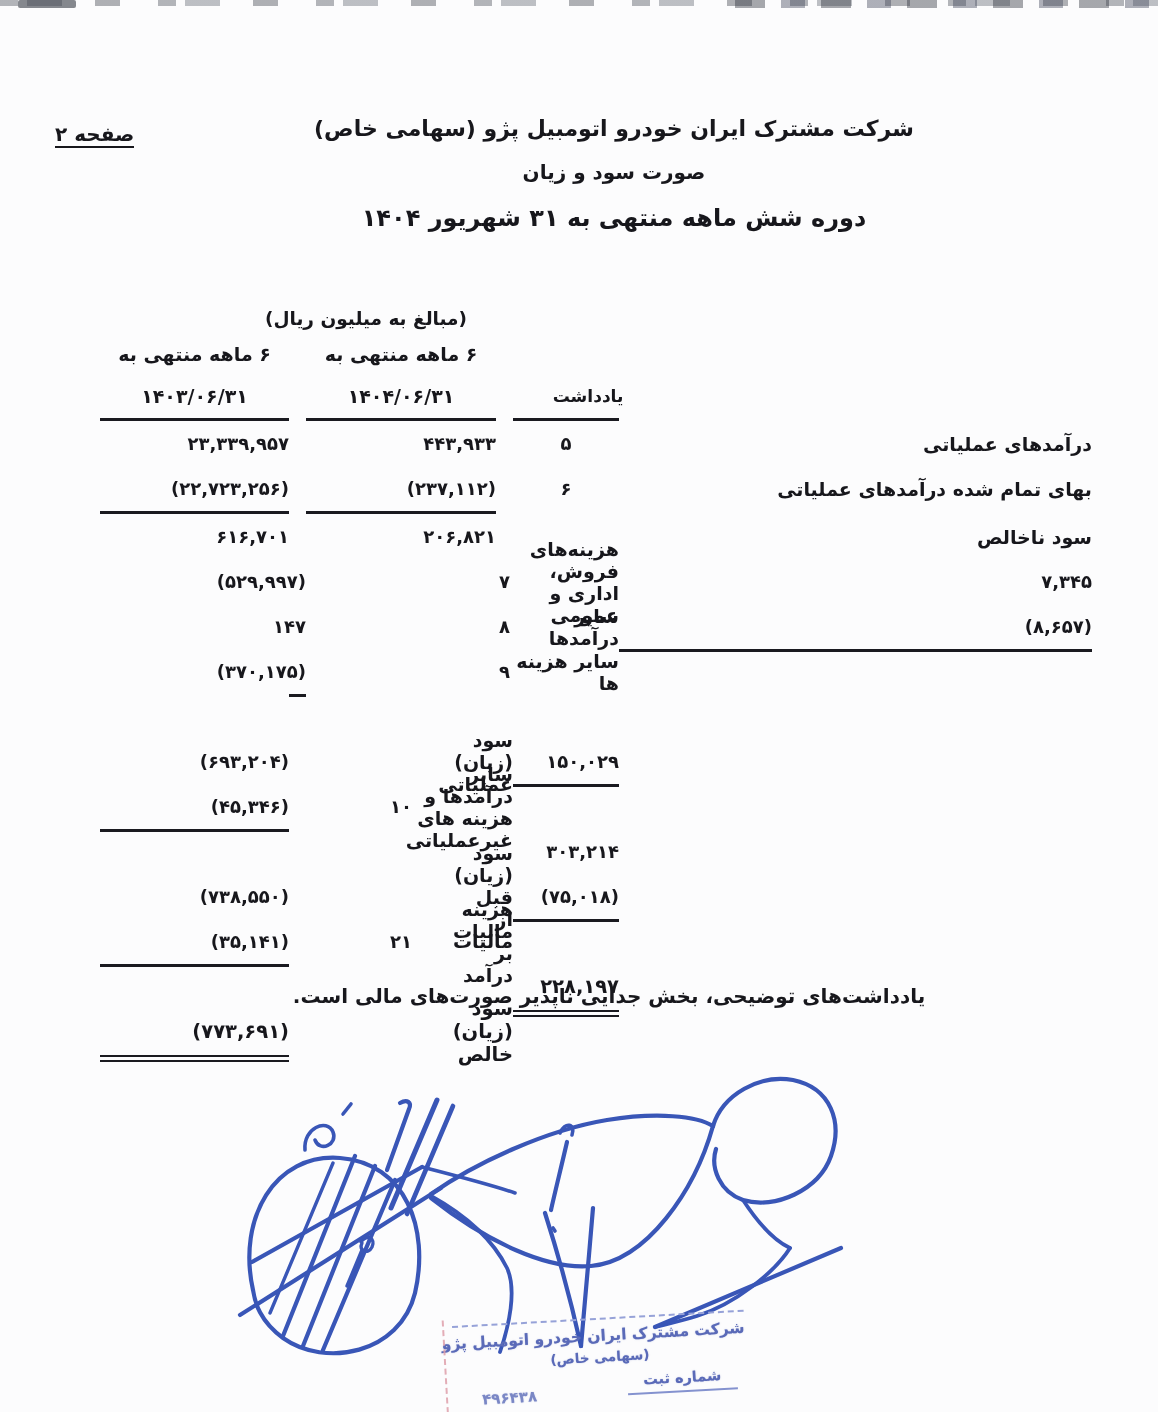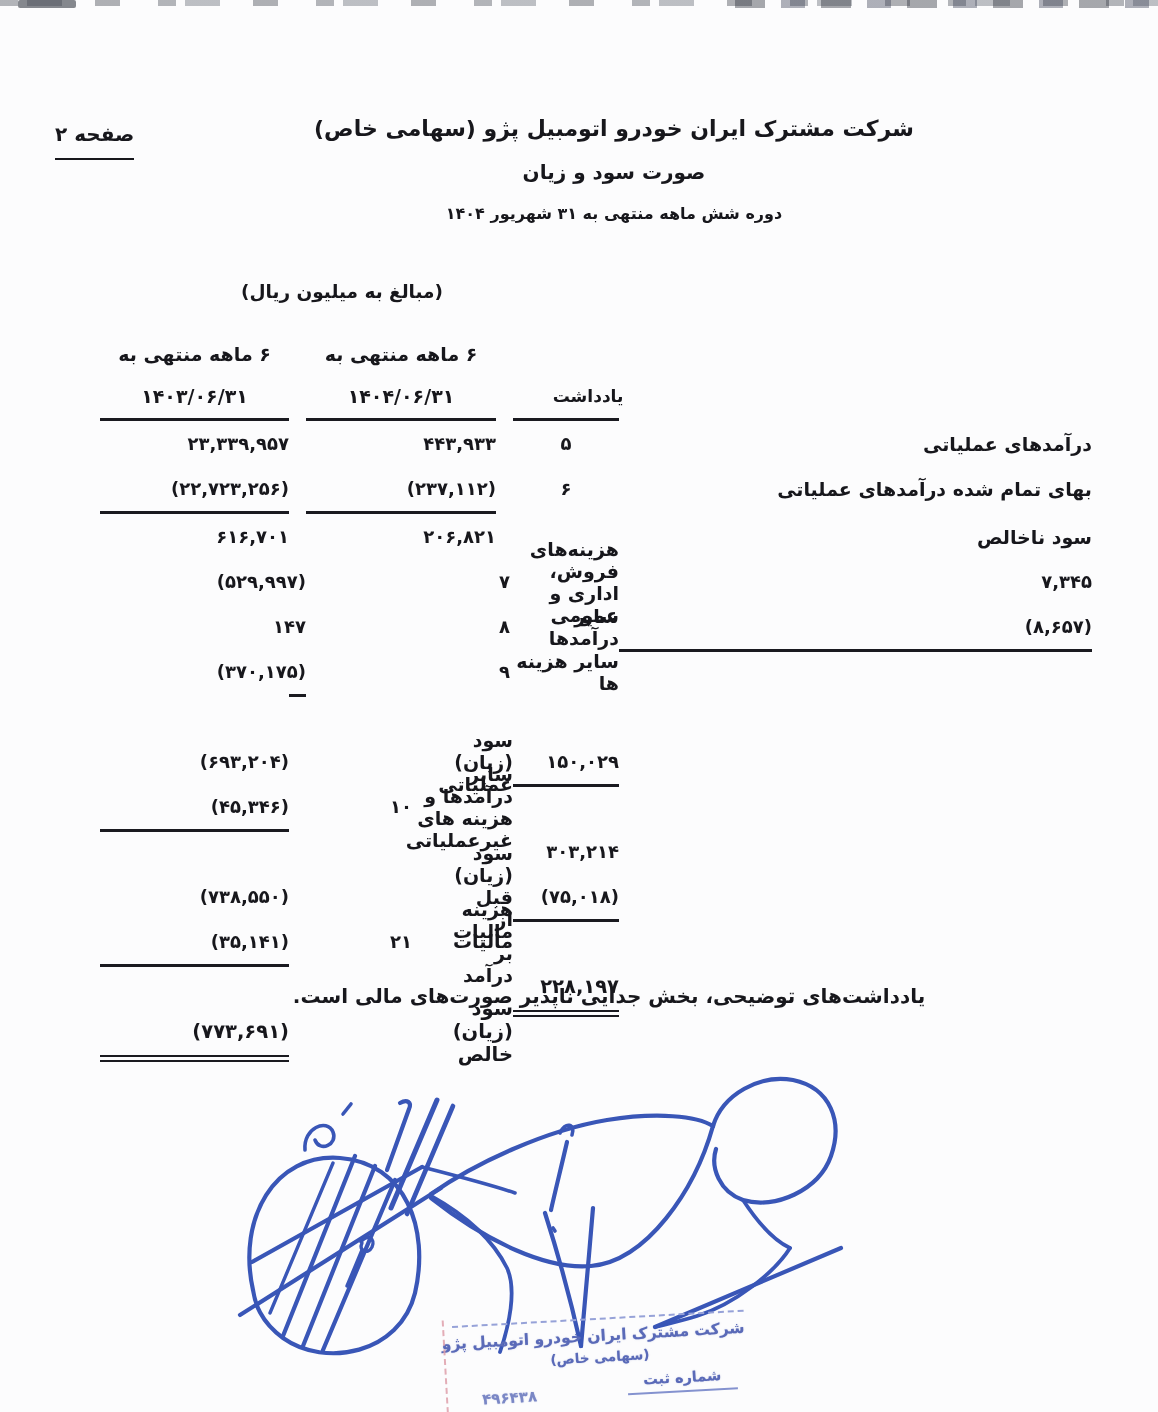--- a/index.html
+++ b/index.html
@@ -9,28 +9,28 @@
     font-family:"DejaVu Sans", sans-serif; font-weight:bold; color:#17171c;
   }
   
   .scan-strip{position:absolute;top:0;left:0;width:100%;height:6px;opacity:.38;
     background:repeating-linear-gradient(90deg,#3a3f4a 0 18px,transparent 18px 27px,#555b66 27px 62px,transparent 62px 95px,#2f333d 95px 120px,transparent 120px 158px);}
   .scan-strip2{position:absolute;top:0;left:735px;right:0;height:8px;opacity:.42;
     background:repeating-linear-gradient(90deg,#2e323c 0 30px,transparent 30px 46px,#41465a 46px 70px,transparent 70px 86px);}
   .scan-blob{position:absolute;top:0;left:18px;width:58px;height:8px;background:#363a44;opacity:.6;border-radius:2px;}
 
   .page-no{position:absolute;top:122px;left:55px;font-size:20px;
-    border-bottom:2.5px solid #17171c;padding-bottom:12px;direction:rtl;}
+    border-bottom:2.5px solid #17171c;padding-bottom:0;direction:rtl;}
 
   .doc-header{position:absolute;top:116px;left:70px;right:0;text-align:center;direction:rtl;}
   .doc-header .l1{font-size:22px;}
   .doc-header .l2{font-size:20px;margin-top:19px;}
-  .doc-header .l3{font-size:16px;margin-top:20px;}
-
-  .amounts-note{position:absolute;top:281px;left:217px;width:250px;text-align:center;
+  .doc-header .l3{font-size:24px;margin-top:20px;}
+
+  .amounts-note{position:absolute;top:308px;left:217px;width:250px;
     font-size:18.5px;direction:rtl;}
 
   
   .fin-table{position:absolute;top:334px;left:100px;width:992px;display:grid;
     grid-template-columns:189px 17px 190px 17px 106px 473px;}
   .cell{display:flex;align-items:center;}
   .hh{height:40px;}
   .hd{height:44px;}
   .dr{height:45px;}
   .c-period{justify-content:center;direction:rtl;font-size:19px;}

